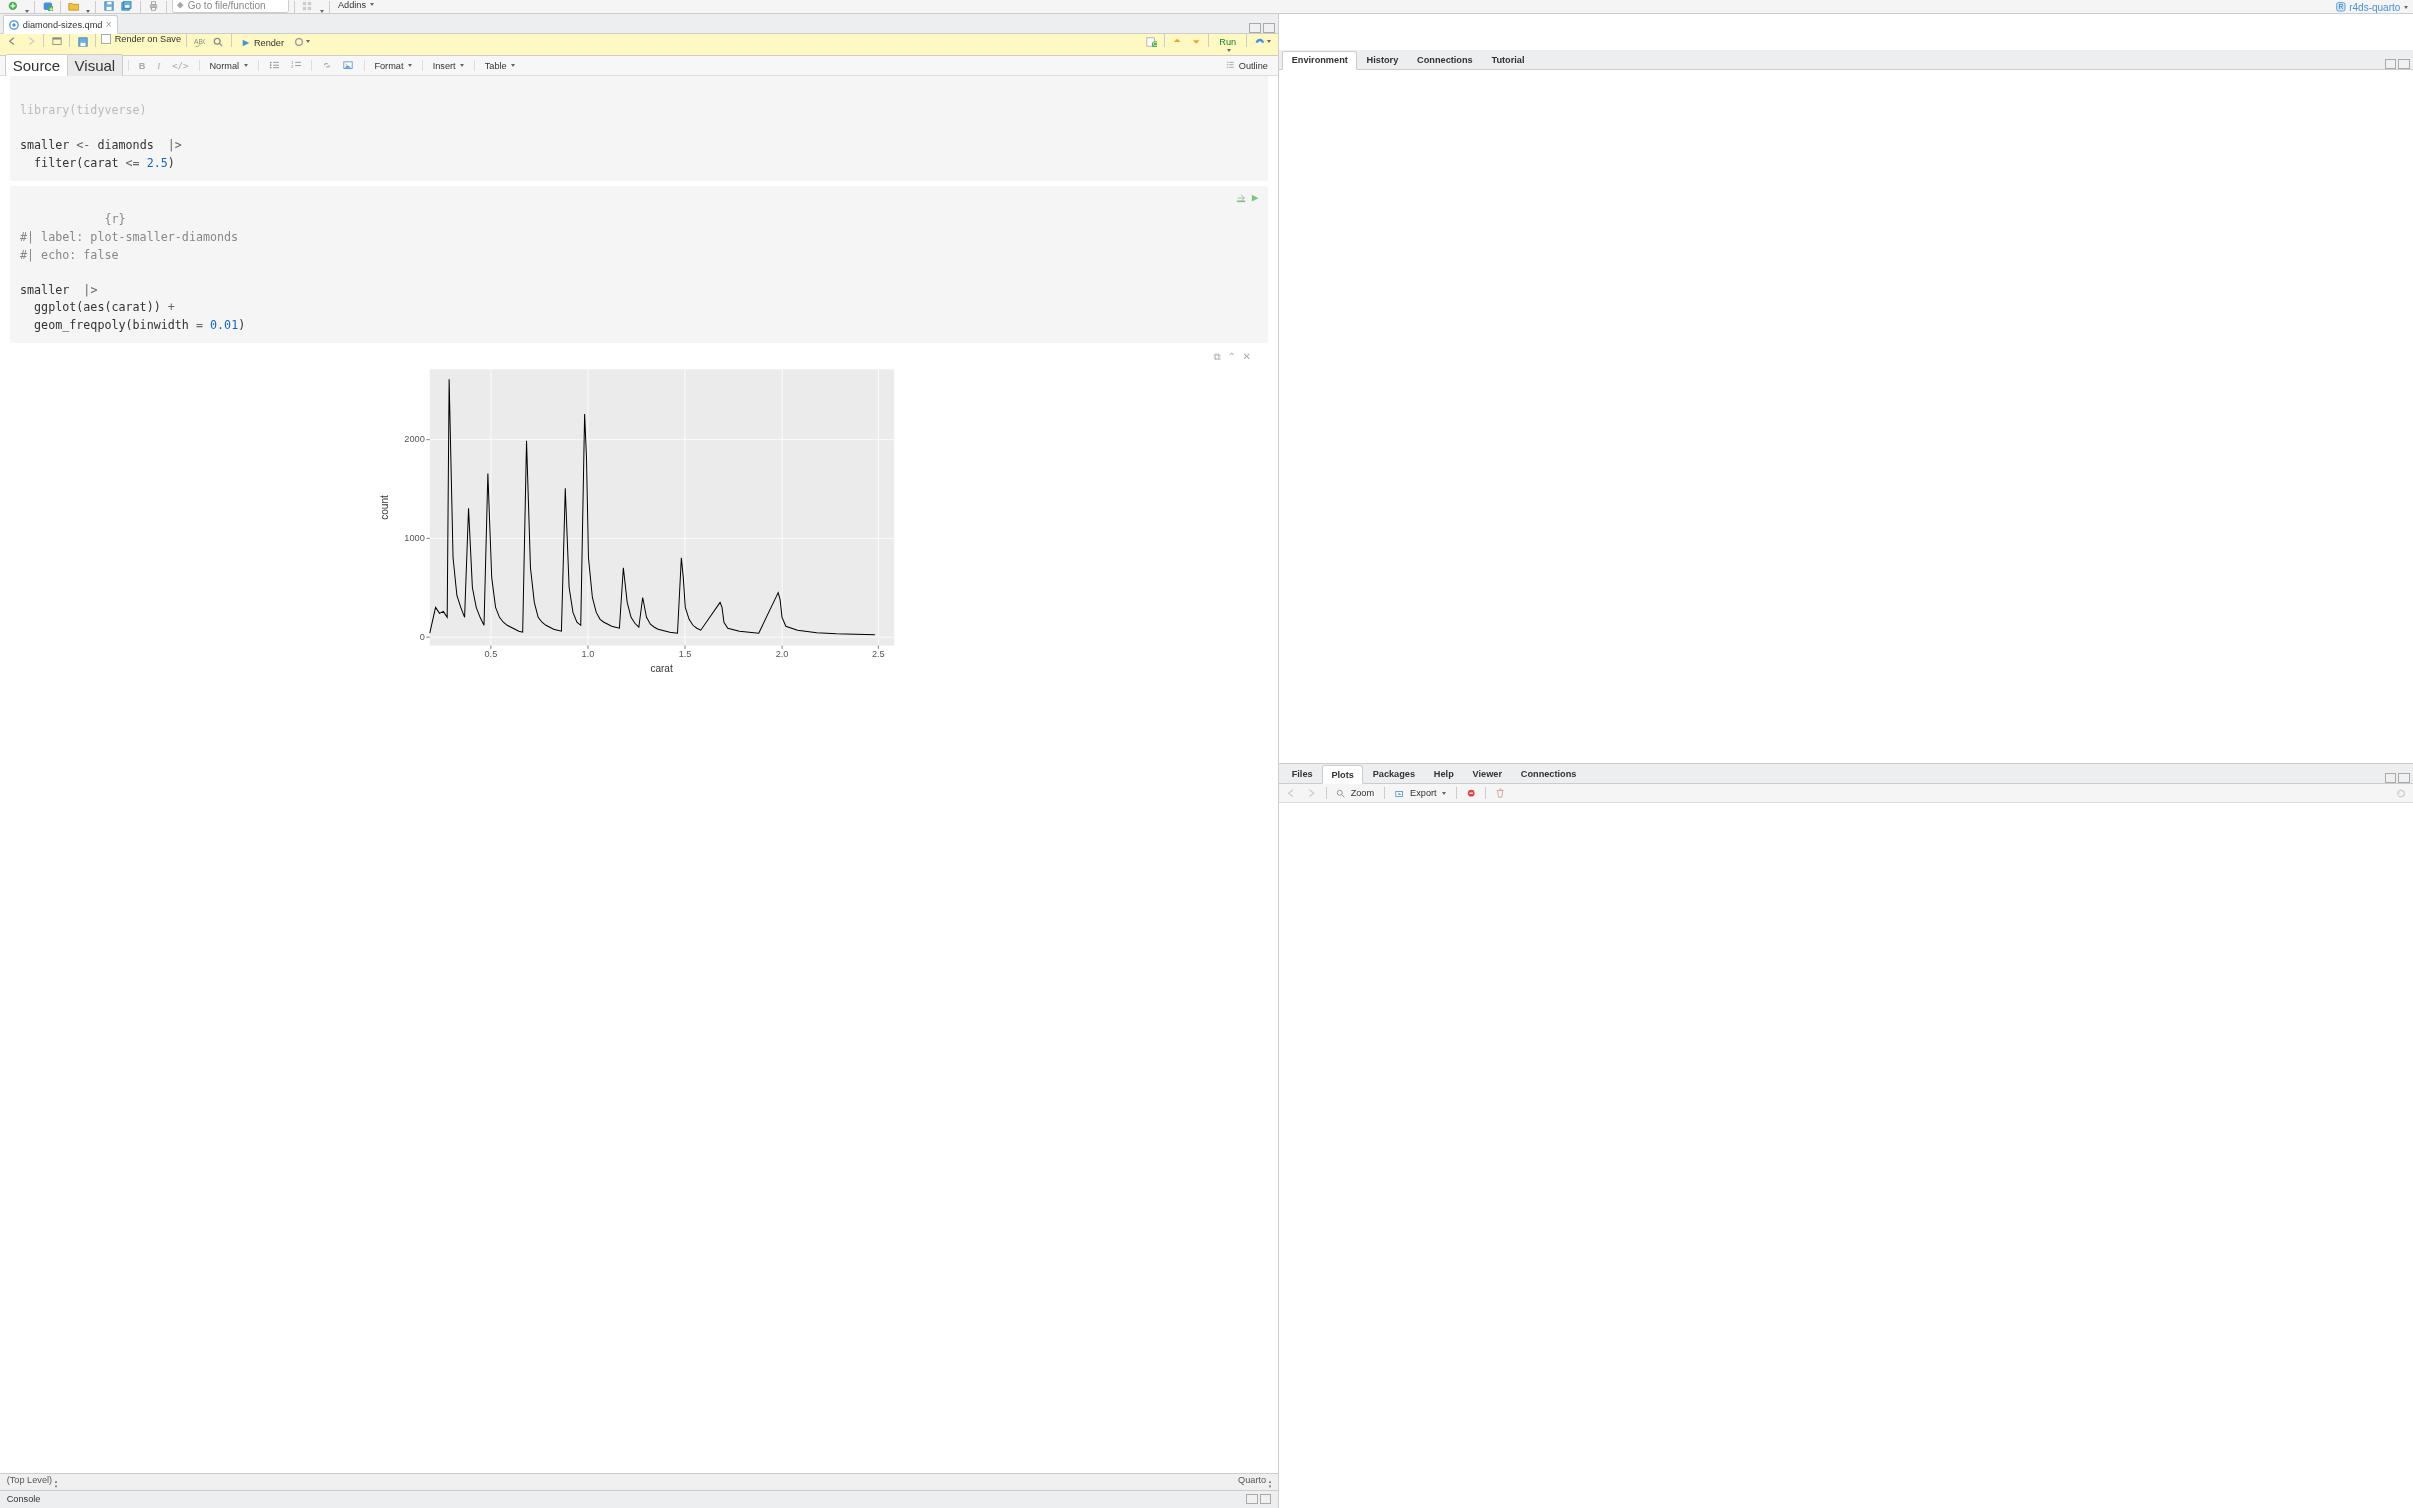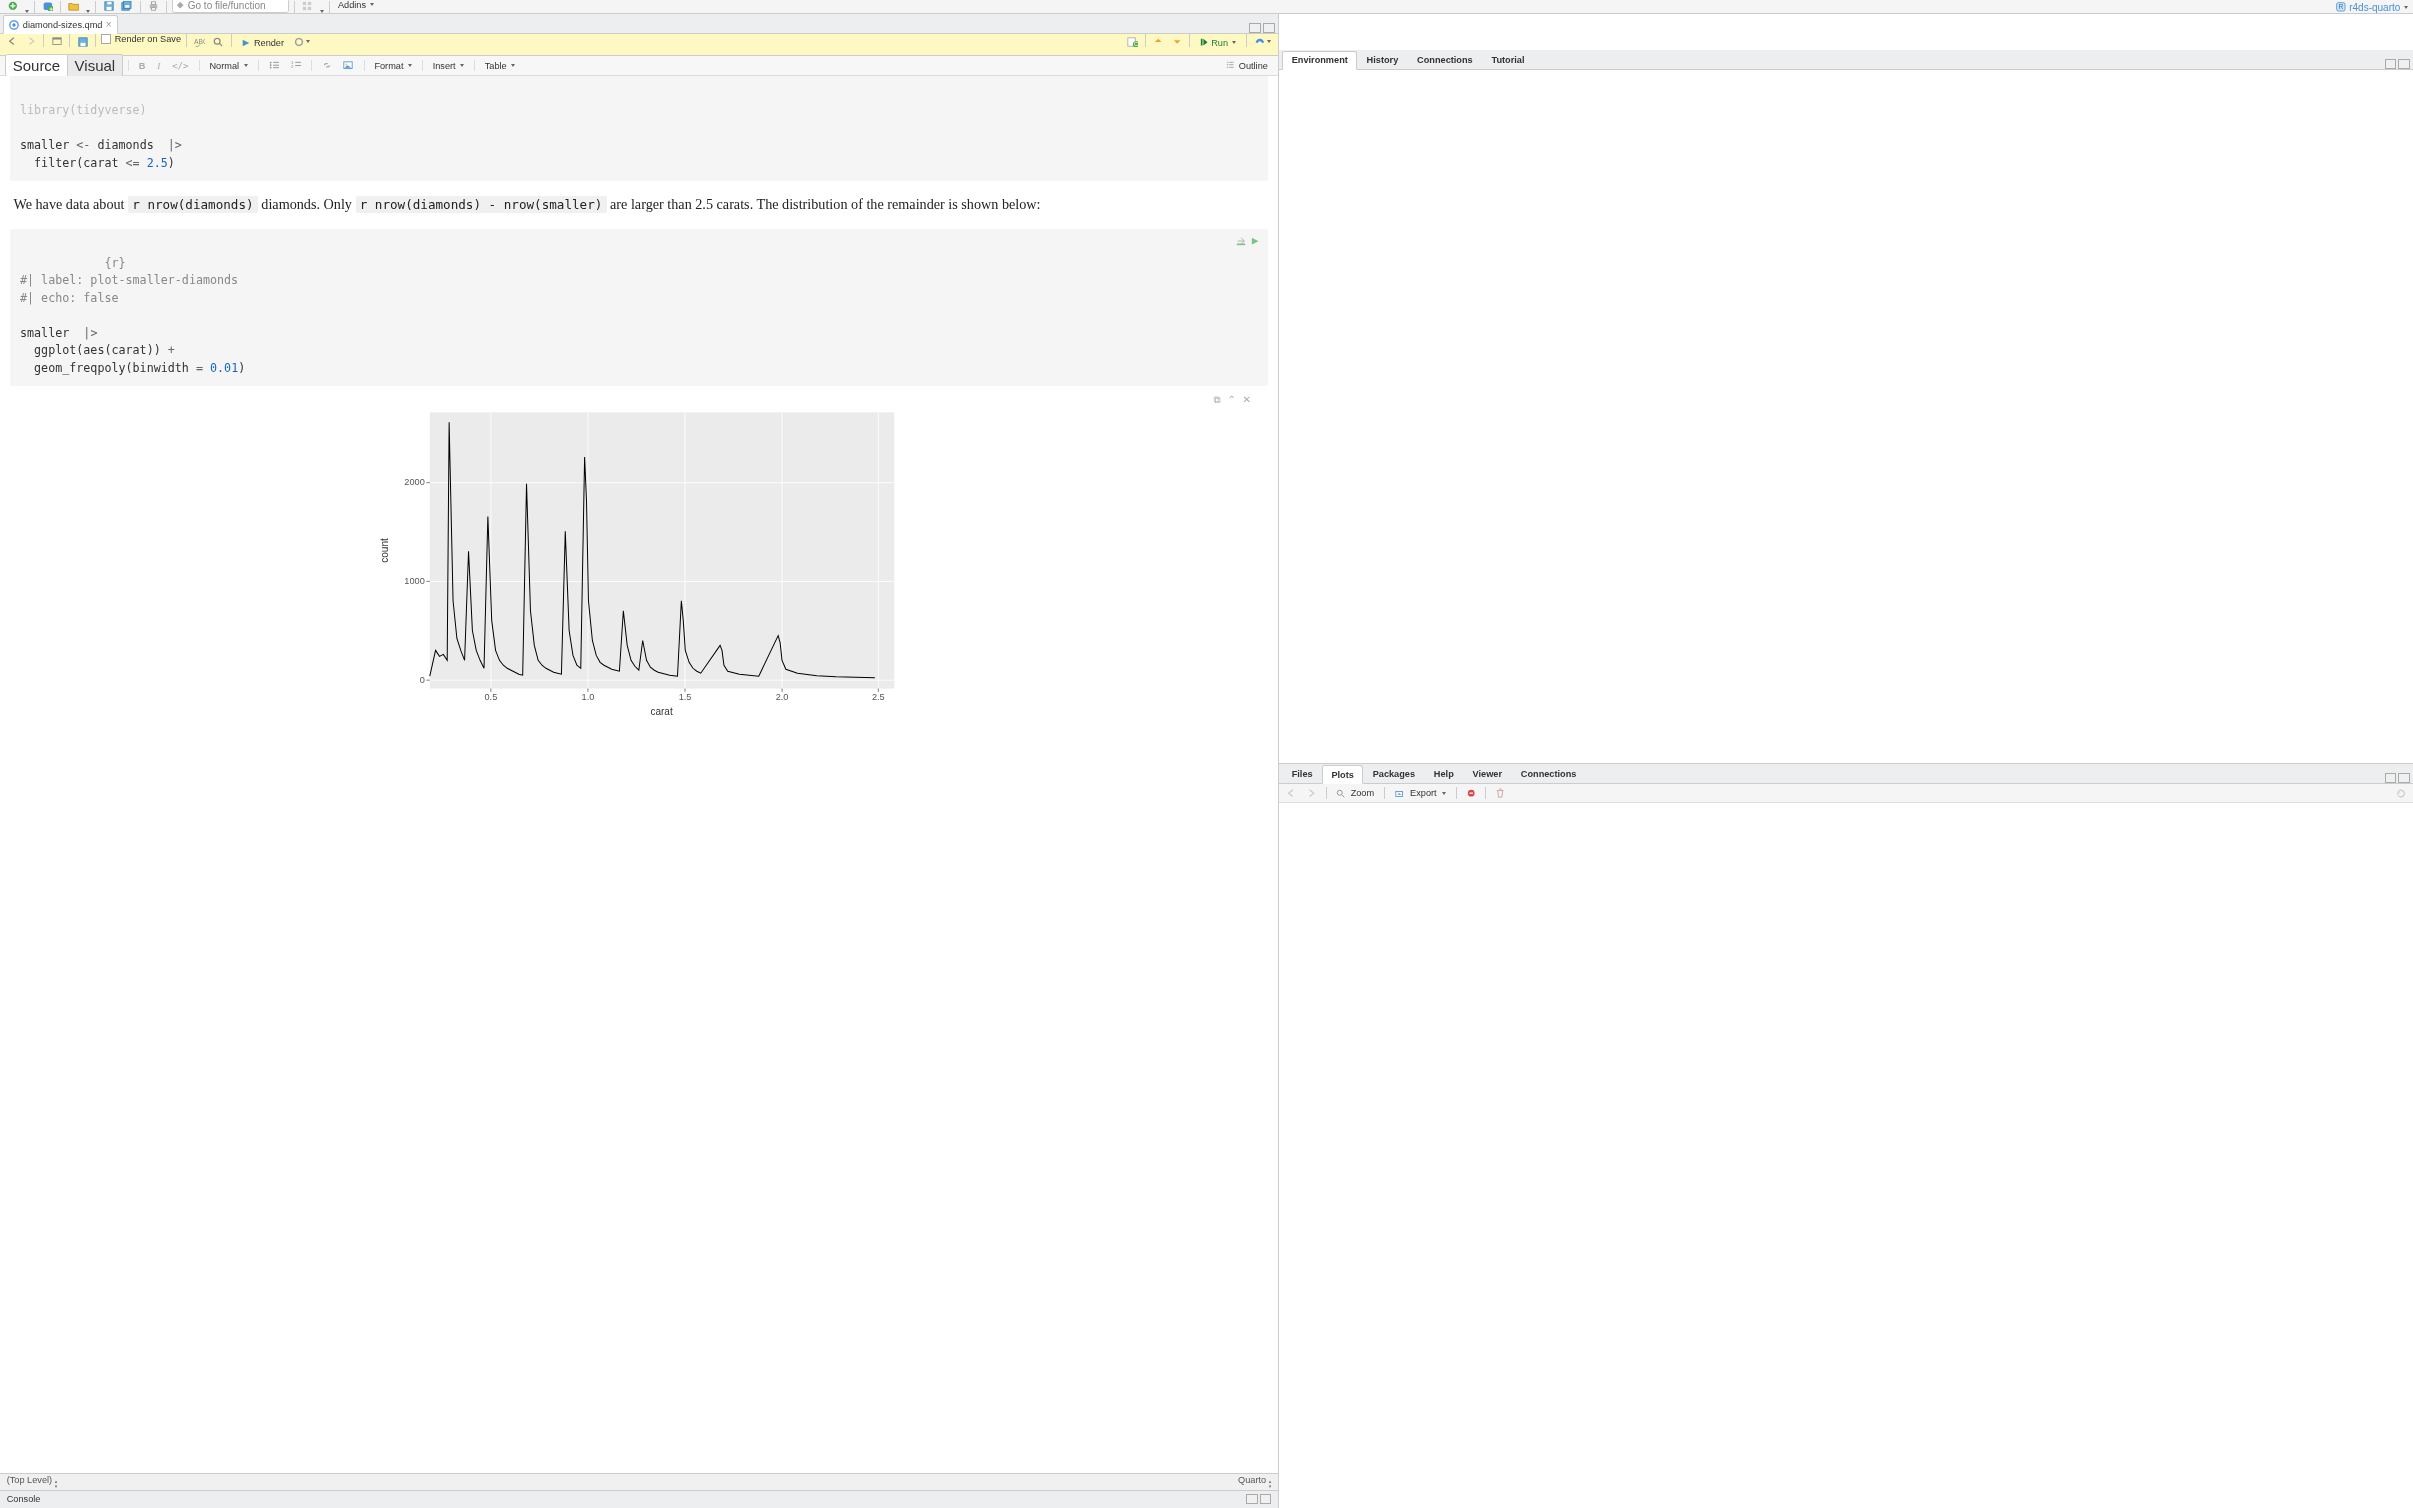--- a/index.html
+++ b/index.html
@@ -19,21 +19,21 @@
 .file-tab { display: flex; align-items: center; gap: 3.4px; background: #fff; border: 0.8px solid #ccc; border-bottom: 0.8px solid #fff; border-radius: 2.5px 2.5px 0 0; padding: 1.7px 5px; height: 18.4px; margin-bottom: -0.8px; font-size: 9.2px; }
 .file-tab .close { color: #999; cursor: pointer; font-size: 10px; line-height: 1; }
 .win-ctrl { margin-left: auto; display: flex; gap: 1.7px; }
 .win-ctrl span { width: 11.7px; height: 10px; border: 0.8px solid #aaa; display: inline-block; cursor: pointer; background: #f0f0f0; }
 .editor-toolbar { display: flex; align-items: flex-start; background: #fef9c3; border-bottom: 0.8px solid #ccc; height: 22px; padding: 0 5px; gap: 3.4px; flex-wrap: nowrap; }
 .et-btn { display: inline-flex; align-items: center; gap: 2.5px; height: 17px; padding: 0 3.4px; cursor: pointer; border-radius: 1.7px; font-size: 9.2px; }
 .et-sep { width: 0.8px; height: 13.4px; background: #ccc; margin: 0 1.7px; }
 .chk { width: 10px; height: 10px; border: 0.8px solid #aaa; background: #fff; }
 .render-btn { display: flex; align-items: center; gap: 2.5px; padding: 0 5px; }
 .render-btn svg { flex-shrink: 0; }
-.run-btn { color: #1a7f37; display: flex; align-items: center; gap: 2.5px; padding: 0 5px; font-weight: 500; }
+.run-btn { color: #1a7f37; display: flex; align-items: center; gap: 2.5px; padding: 0 5px; font-weight: 500; flex-direction: column; }
 .spacer { flex: 1; }
 .format-toolbar { display: flex; align-items: center; background: #f7f7f7; border-bottom: 0.8px solid #ddd; height: 20px; padding: 0 5px; gap: 1.7px; font-size: 9.2px; }
 .src-vis { display: flex; gap: 0; }
 .sv-btn { border: 0.8px solid #ccc; padding: 1.7px 6.7px; font-size: 15px; cursor: pointer; background: #fff; }
 .sv-btn.active { background: #eaeaea; }
 .sv-btn:first-child { border-radius: 2.5px 0 0 2.5px; }
 .sv-btn:last-child { border-radius: 0 2.5px 2.5px 0; border-left: none; }
 .ft-btn { padding: 1.7px 5px; cursor: pointer; border-radius: 1.7px; display: inline-flex; align-items: center; gap: 1.7px; }
 .ft-sep { width: 0.8px; height: 11.7px; background: #ddd; margin: 0 3.4px; }
 .editor-body { flex: 1; overflow: auto; background: #fff; padding: 0 10px 10px 10px; position: relative; }
@@ -331,23 +331,20 @@
           </span>
       </div>
 
       <div class="editor-body">
         <div class="code-block" style="margin-top:0; border-top-left-radius:0; border-top-right-radius:0;">
 <span class="kw" style="opacity:0.3">library(tidyverse)</span>
 
 <span>smaller </span><span class="op">&lt;-</span><span> diamonds  </span><span class="op">|&gt;</span>
 <span>  filter(carat </span><span class="op">&lt;=</span><span> </span><span class="num">2.5</span><span>)</span></div>
 
-        <p class="prose">
-          <span>We have data about </span><code class="inline-code">r nrow(diamonds)</code><span> diamonds. Only </span><code class="inline-code">r nrow(diamonds) - nrow(smaller)</code><span> are larger than 2.5 carats. The distribution of the remainder is shown below:</span>
-        </p>
 
         <div style="position:relative">
           <span class="collapse-arrow">⌄</span>
           <div class="code-block">
             <div class="chunk-hdr">
               <span class="chunk-btn"><svg width="10" height="10" viewBox="0 0 12 12">
                     <path d="M2 6h8M6 2l4 4-4 4" fill="none" stroke="#888" stroke-width="1"></path>
                     <rect x="1" y="9" width="10" height="2" fill="#4caf50"></rect>
                   </svg></span>
               <span class="chunk-btn"><svg width="8.4" height="8.4" viewBox="0 0 10 10">

